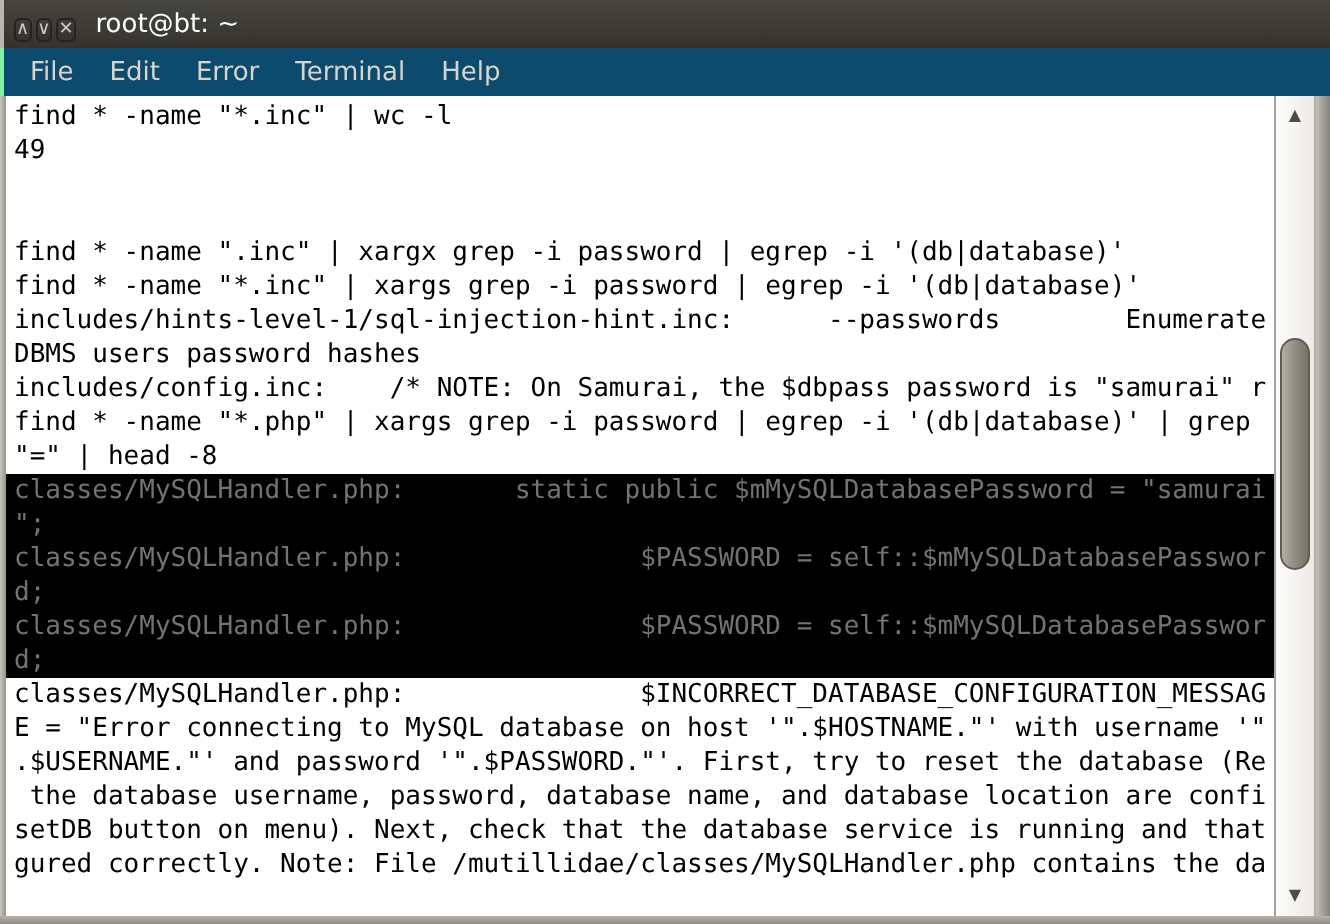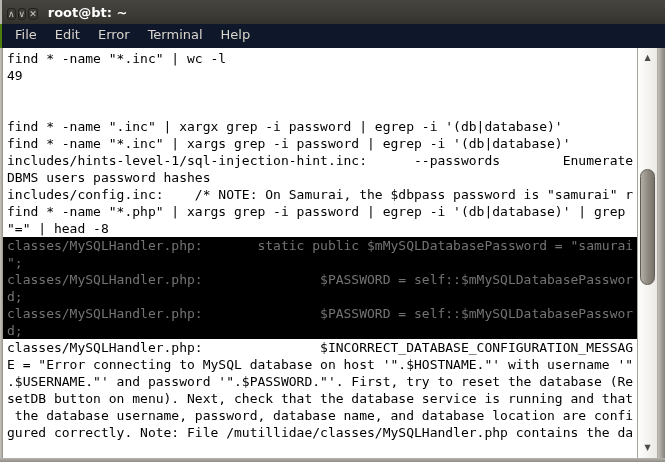--- a/index.html
+++ b/index.html
@@ -14,26 +14,26 @@
     background: linear-gradient(#46453f, #383732 80%, #32312c);
     border-left: 2px solid #b9b6af;
   }
   .winbtn {
     width: 26px; height: 17px; margin-right: 2px;
     background: linear-gradient(#3f3e39, #34332e);
     border: 1px solid #232220; border-radius: 3px;
     color: #cdcac2; font-size: 9px; line-height: 15px; text-align: center;
     font-family: "DejaVu Sans", sans-serif; cursor: default;
   }
-  .wintitle { color: #ffffff; font-weight: bold; font-size: 13px; margin-left: 8px; }
+  .wintitle { color: #ffffff; font-weight: normal; font-size: 13px; margin-left: 8px; }
 
   
   .menubar {
-    height: 24px; display: flex; align-items: flex-start; padding-left: 4px;
-    background: #0f172a; border-left: 2px solid #4d7c0f;
+    height: 24px; display: flex; align-items: center; padding-left: 4px;
+    background: #0c4a6e; border-left: 2px solid #86efac;
   }
   .menuitem { color: #d9d5cd; font-size: 13px; padding: 3px 9px; }
 
   
   .content { display: flex; height: 410px; }
   .edge-left { width: 3px; background: linear-gradient(to right, #c9c6bf, #96938c); }
   .screen {
     width: 634px; background: #ffffff; color: #000000;
     font-family: "DejaVu Sans Mono", monospace;
     font-size: 13px; line-height: 17px;
@@ -99,22 +99,22 @@
         <div class="trow">"=" | head -8</div>
         <div class="trow hl">classes/MySQLHandler.php:       static public $mMySQLDatabasePassword = "samurai</div>
         <div class="trow hl">";</div>
         <div class="trow hl">classes/MySQLHandler.php:               $PASSWORD = self::$mMySQLDatabasePasswor</div>
         <div class="trow hl">d;</div>
         <div class="trow hl">classes/MySQLHandler.php:               $PASSWORD = self::$mMySQLDatabasePasswor</div>
         <div class="trow hl">d;</div>
         <div class="trow">classes/MySQLHandler.php:               $INCORRECT_DATABASE_CONFIGURATION_MESSAG</div>
         <div class="trow">E = "Error connecting to MySQL database on host '".$HOSTNAME."' with username '"</div>
         <div class="trow">.$USERNAME."' and password '".$PASSWORD."'. First, try to reset the database (Re</div>
+        <div class="trow"> the database username, password, database name, and database location are confi</div>
         <div class="trow">setDB button on menu). Next, check that the database service is running and that</div>
-        <div class="trow"> the database username, password, database name, and database location are confi</div>
         <div class="trow">gured correctly. Note: File /mutillidae/classes/MySQLHandler.php contains the da</div>
       </div>
 
     <div class="scrollbar">
       <div class="sb-arrow up">▲</div>
       <div class="sb-thumb"></div>
       <div class="sb-arrow down">▼</div>
     </div>
 
     <div class="edge-right"></div>

